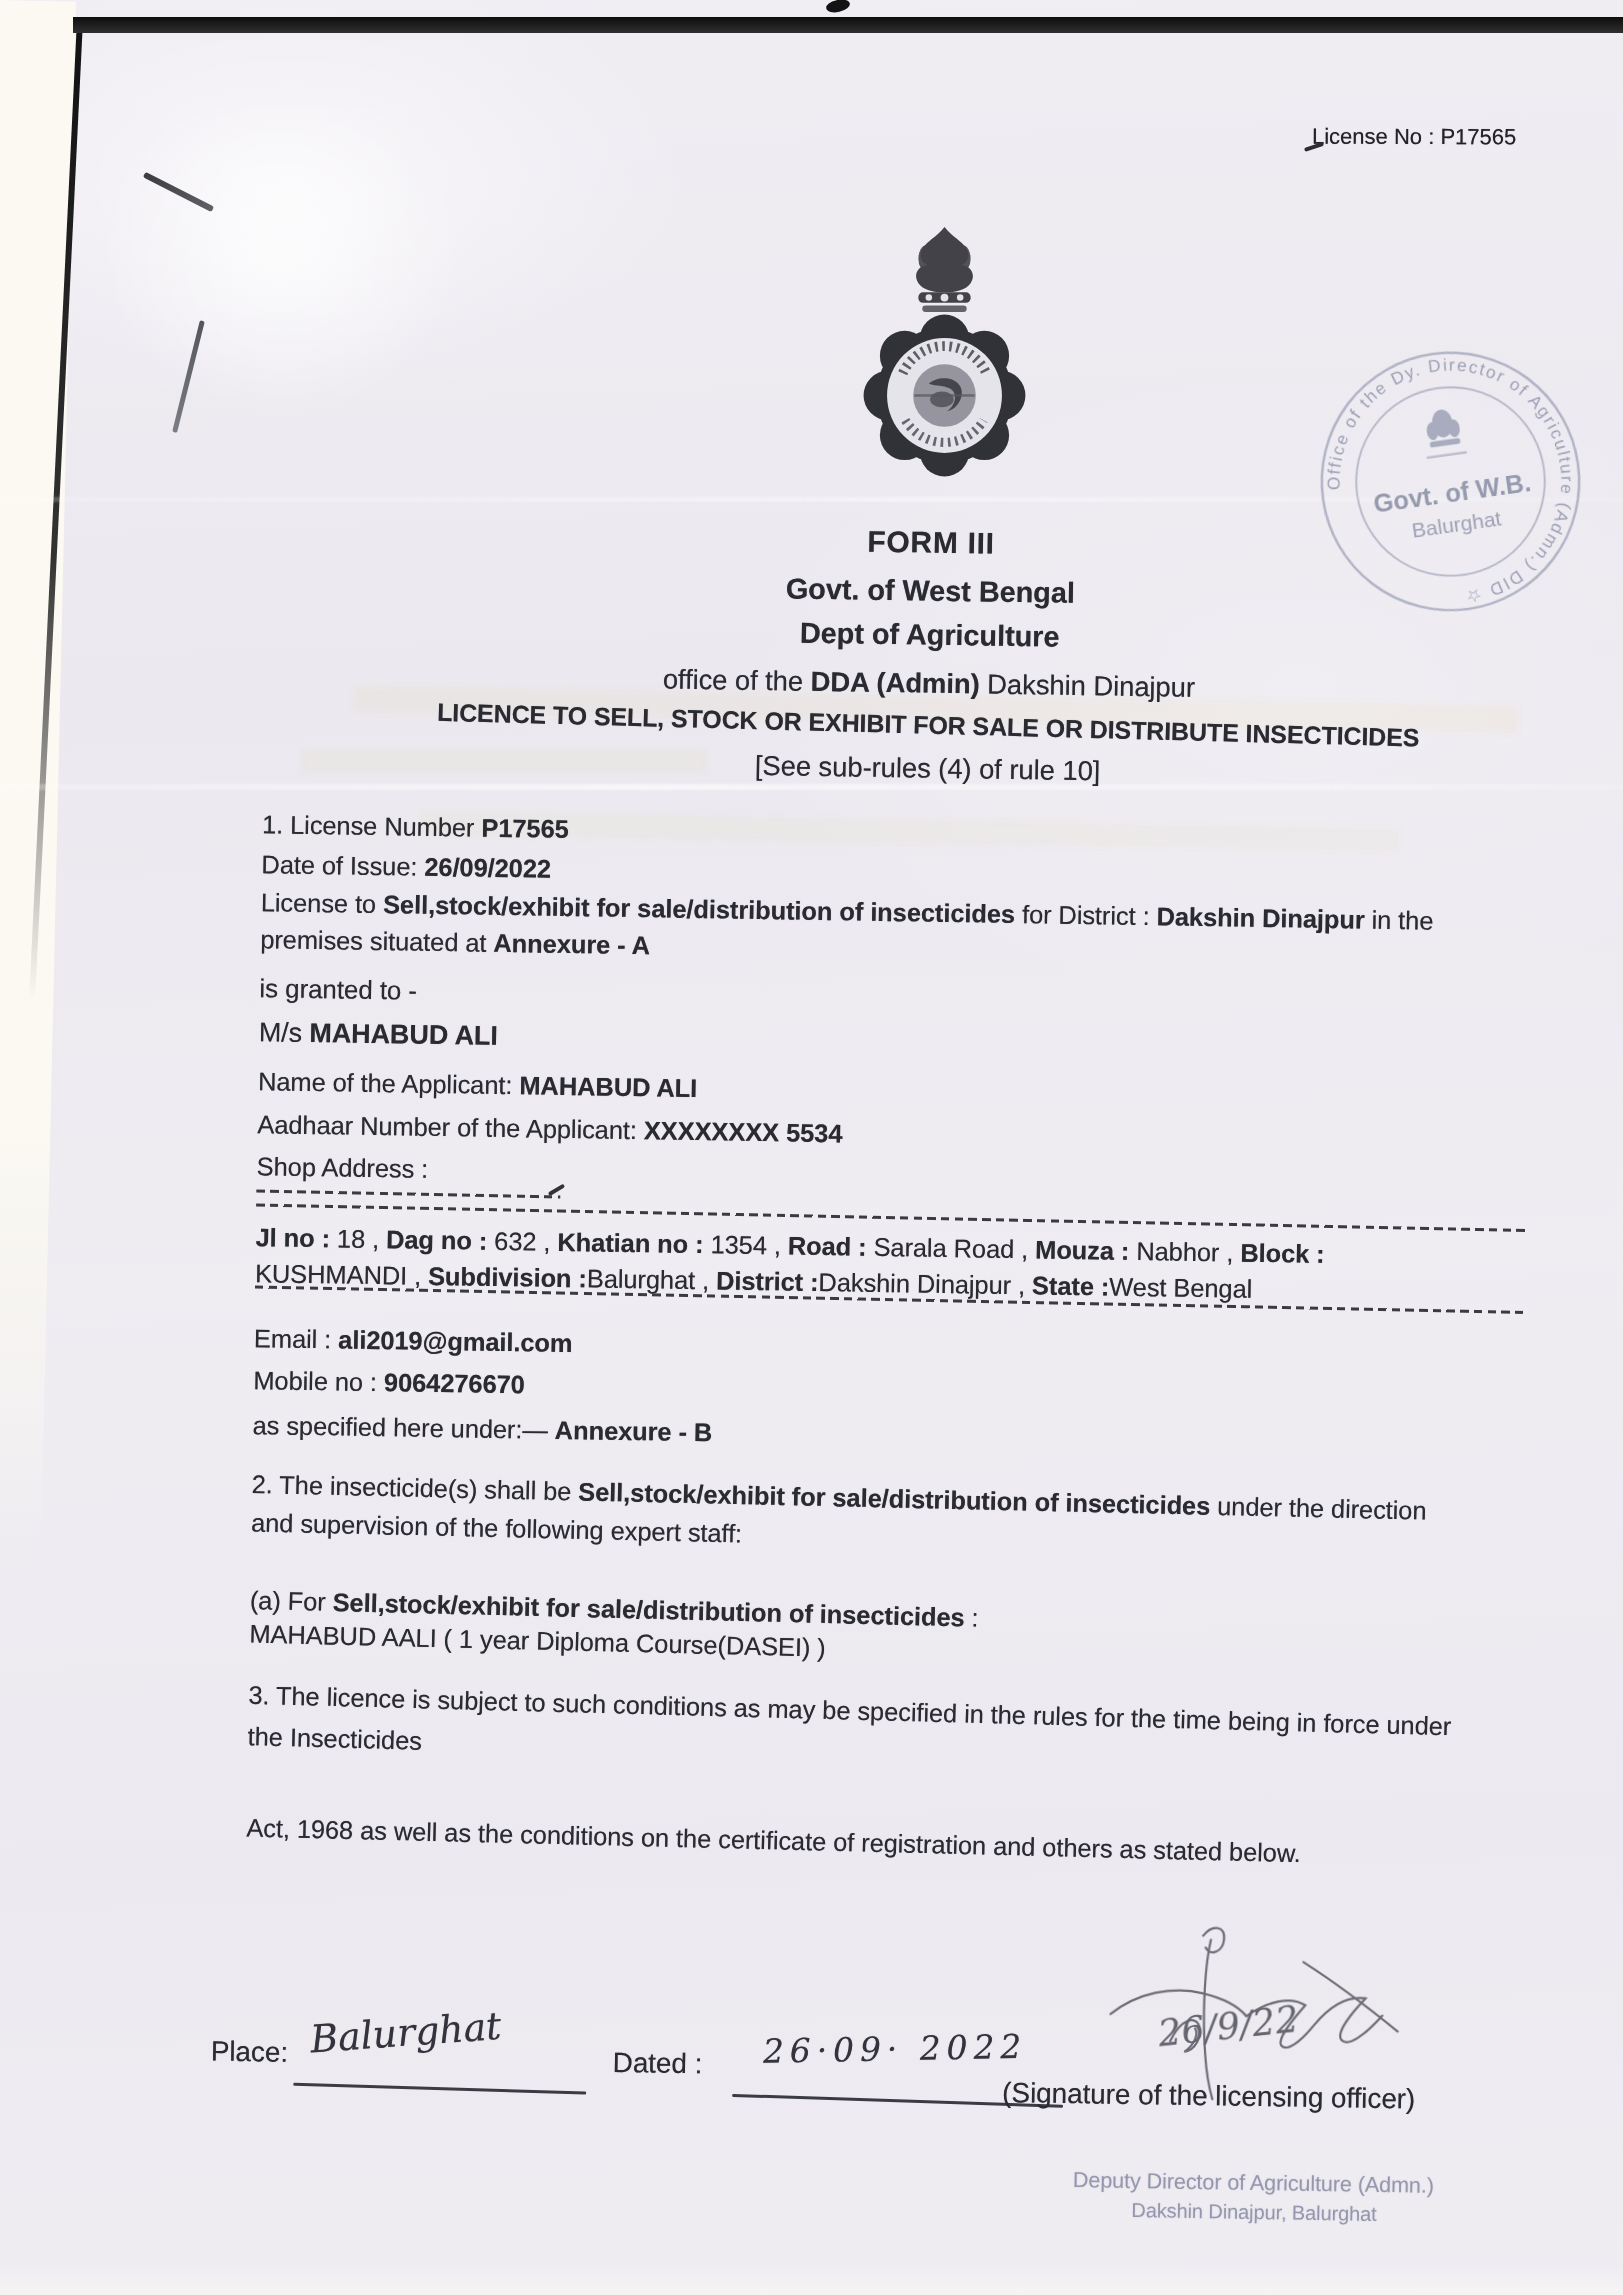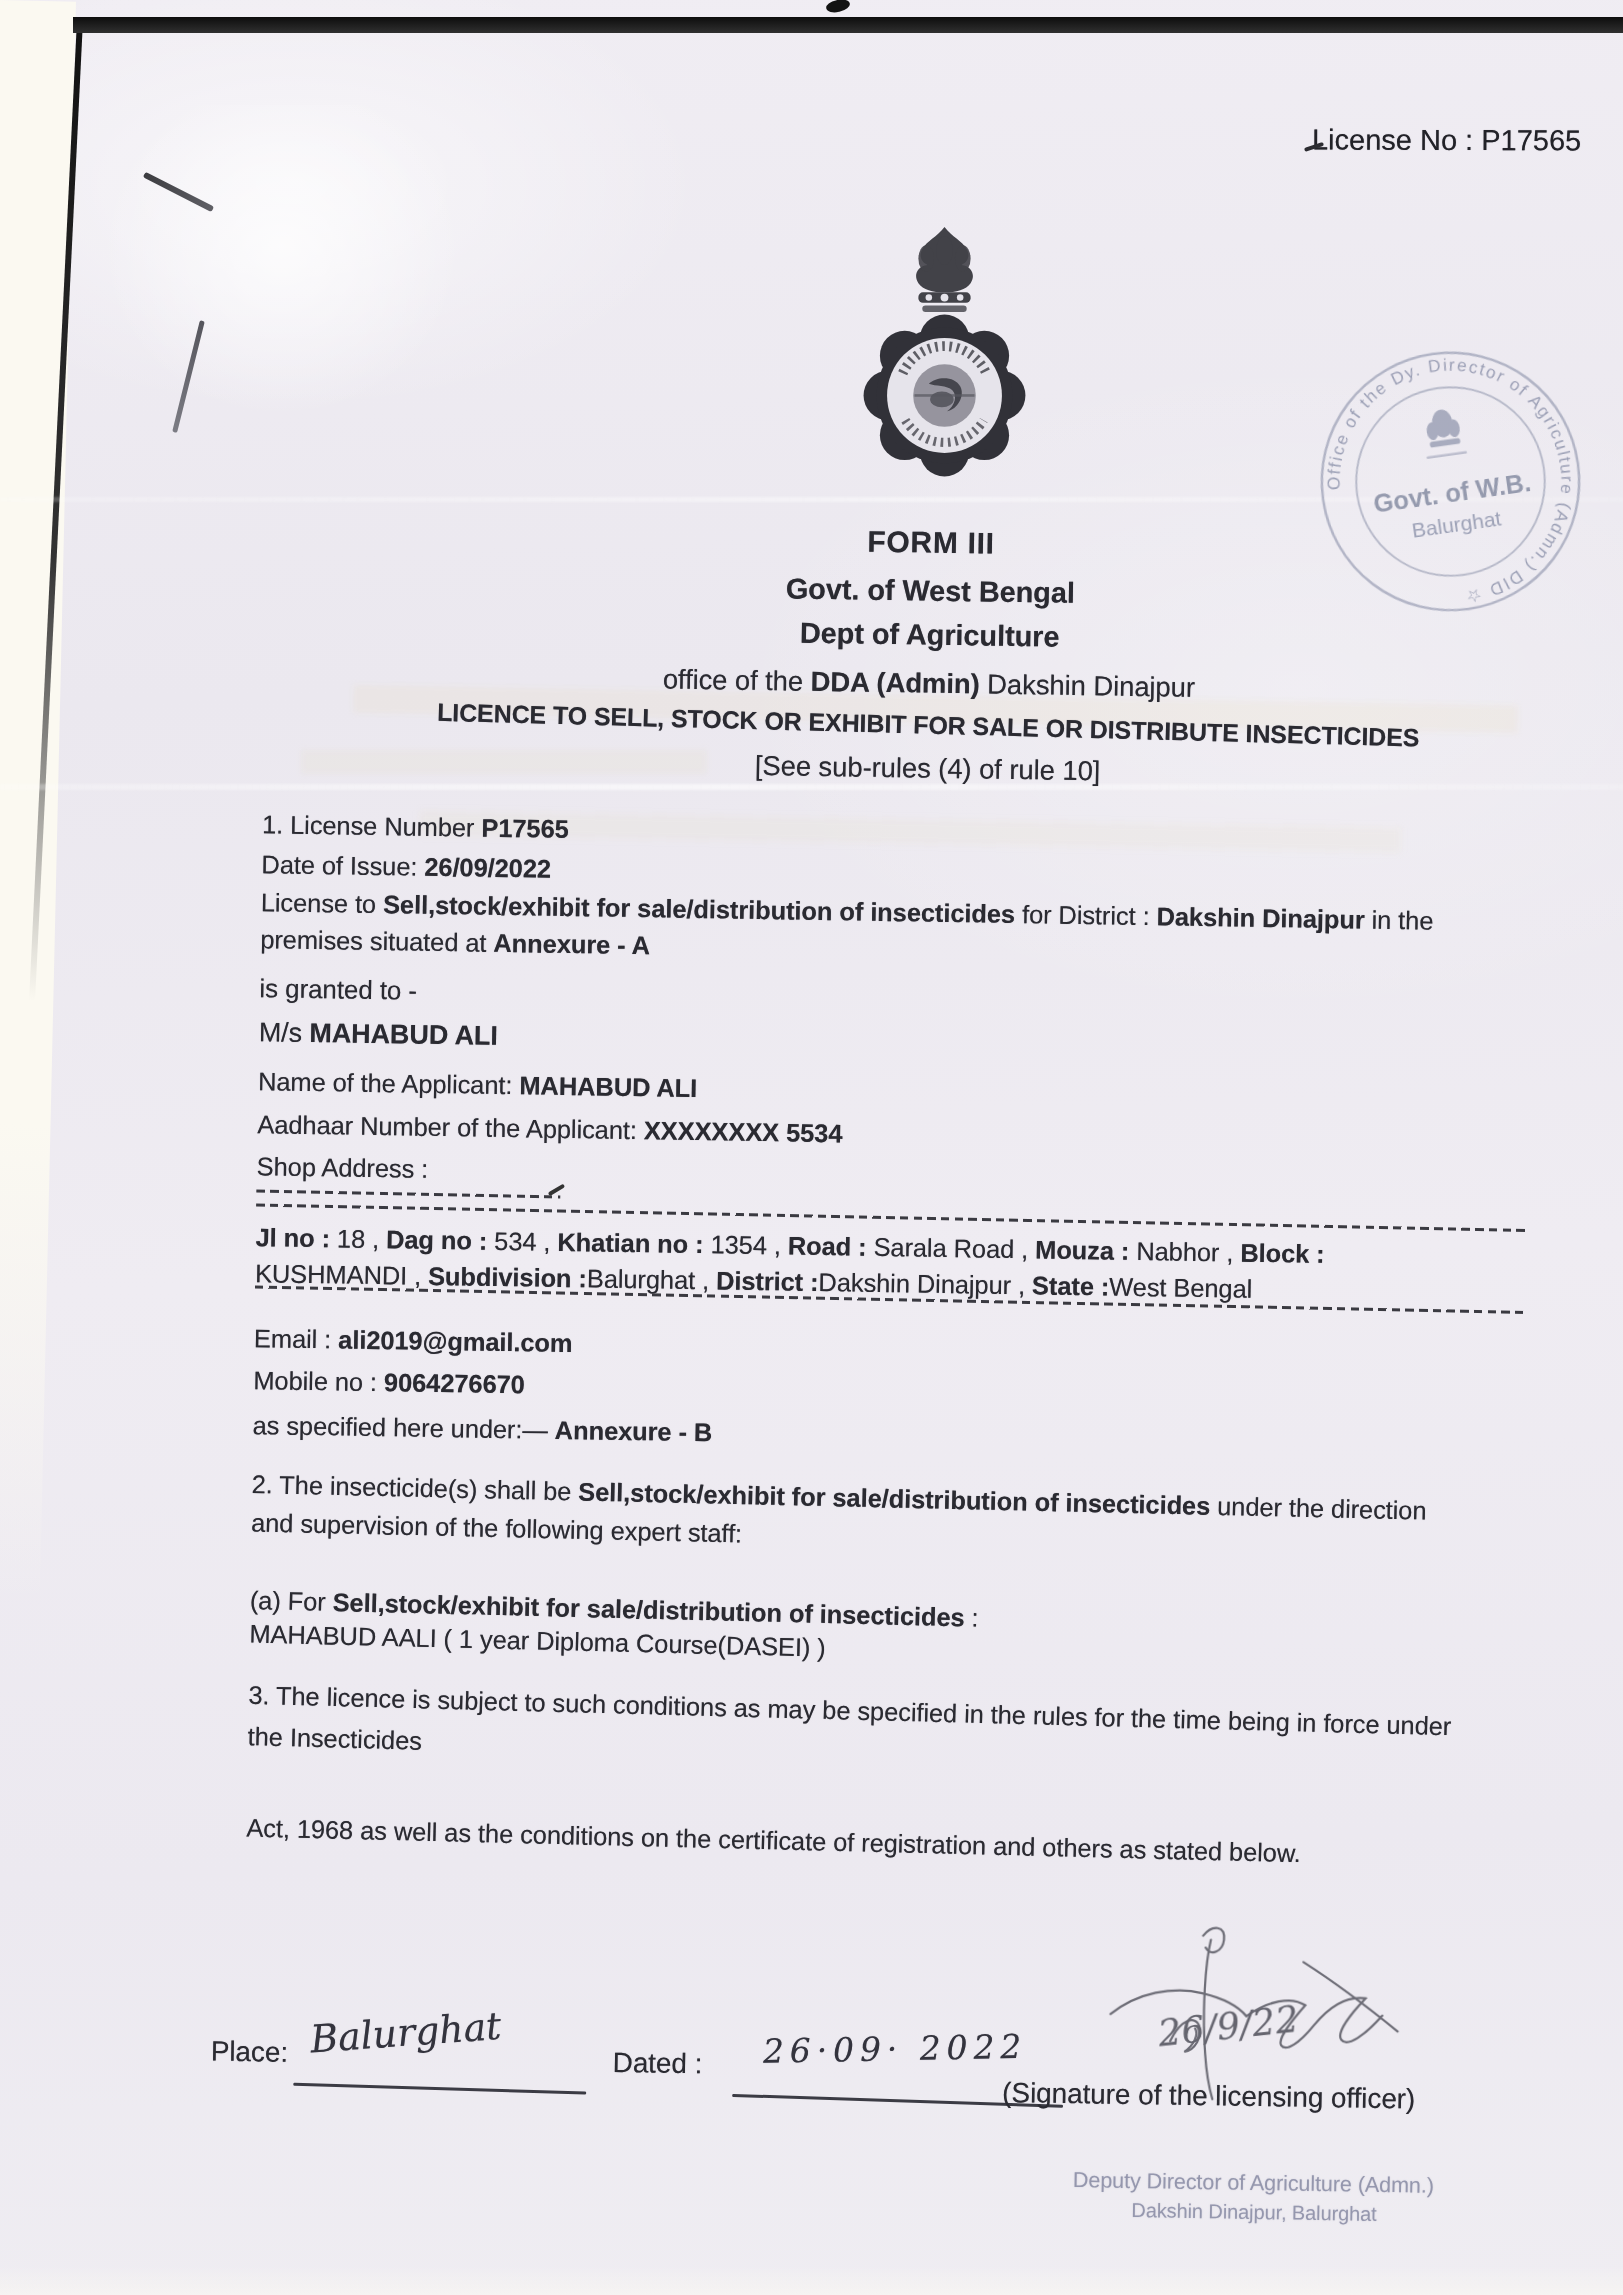--- a/index.html
+++ b/index.html
@@ -26,21 +26,21 @@
   .bleed-2{left:301px;top:750px;width:406px;height:23.6px;background:rgba(222,210,140,.09);filter:blur(3.3px);}
   .bleed-3{left:419px;top:819px;width:982px;height:25px;background:rgba(218,206,138,.08);filter:blur(3.9px);transform:rotate(1deg);}
   .bottom-fade{left:0;top:2266px;width:1624px;height:29.5px;background:linear-gradient(180deg,rgba(251,249,243,0),rgba(251,249,243,.6));}
 
   
   #doc{position:absolute;left:0;top:0;width:1624px;height:2295px;transform:rotate(0.9deg);transform-origin:0 0;}
   .ln{position:absolute;white-space:nowrap;font-size:25.5px;letter-spacing:-0.1px;color:#2a2a31;text-shadow:0 0 0.7px rgba(42,42,52,.55);}
   .bodyln{left:275px;}
   .b{font-weight:bold;}
   .hdr{left:275px;width:1329px;text-align:center;}
-  .license-no{position:absolute;left:1312px;top:124px;font-size:29px;color:#222228;text-shadow:0 0 0.7px rgba(30,30,40,.6);transform:rotate(.2deg);white-space:nowrap;}
+  .license-no{position:absolute;left:1312px;top:124px;font-size:22px;color:#222228;text-shadow:0 0 0.7px rgba(30,30,40,.6);transform:rotate(.2deg);white-space:nowrap;}
   .lic-mark{left:1304px;top:145px;width:19.6px;height:3.9px;background:#2c2c31;transform:rotate(-18deg);border-radius:2px;}
   .dash{position:absolute;height:3.3px;background:repeating-linear-gradient(90deg,#3a3a41 0 8.5px,rgba(0,0,0,0) 8.5px 13.7px);transform:rotate(.25deg);}
   .dash-hook{left:566px;top:1179px;width:18.3px;height:3.9px;background:#333;transform:rotate(-32deg);border-radius:2px;}
 
   .hand{font-family:"DejaVu Serif",serif;font-style:italic;color:#33333d;text-shadow:0 0 0.7px rgba(40,40,55,.5);}
   .underline{position:absolute;height:2.6px;background:#3b3b44;border-radius:1.3px;}
   .faded{color:rgba(116,120,148,.62);text-shadow:0 0 1.3px rgba(116,120,148,.35);}
 
   .emblem{position:absolute;left:859px;top:223px;width:171px;height:264px;filter:blur(0.5px) contrast(.96);}
   .stamp{position:absolute;left:1304px;top:335px;width:293px;height:293px;transform:rotate(-8deg);opacity:.88;filter:blur(0.4px);}
@@ -137,21 +137,21 @@
     <div class="ln bodyln" style="top:921px;"><span>premises situated at </span><span class="b">Annexure - A</span></div>
     <div class="ln bodyln" style="top:969px;font-size:26px;">is granted to -</div>
     <div class="ln bodyln" style="top:1013px;font-size:27px;"><span>M/s </span><span class="b">MAHABUD ALI</span></div>
     <div class="ln bodyln" style="top:1063px;"><span>Name of the Applicant: </span><span class="b">MAHABUD ALI</span></div>
     <div class="ln bodyln" style="top:1106px;"><span>Aadhaar Number of the Applicant: </span><span class="b">XXXXXXXX 5534</span></div>
     <div class="ln bodyln" style="top:1148px;">Shop Address :</div>
 
     <div class="dash" style="left:275px;top:1186px;width:304px;"></div>
     <div class="artifact dash-hook"></div>
     <div class="dash" style="left:275px;top:1202px;width:1273px;"></div>
-    <div class="ln bodyln" style="top:1219px;"><span class="b">Jl no : </span><span>18 , </span><span class="b">Dag no : </span><span>534 , </span><span class="b">Khatian no : </span><span>1354 , </span><span class="b">Road : </span><span>Sarala Road , </span><span class="b">Mouza : </span><span>Nabhor , </span><span class="b">Block :</span></div>
+    <div class="ln bodyln" style="top:1219px;"><span class="b">Jl no : </span><span>18 , </span><span class="b">Dag no : </span><span>632 , </span><span class="b">Khatian no : </span><span>1354 , </span><span class="b">Road : </span><span>Sarala Road , </span><span class="b">Mouza : </span><span>Nabhor , </span><span class="b">Block :</span></div>
     <div class="ln bodyln" style="top:1255px;"><span>KUSHMANDI , </span><span class="b">Subdivision :</span><span>Balurghat , </span><span class="b">District :</span><span>Dakshin Dinajpur , </span><span class="b">State :</span><span>West Bengal</span></div>
     <div class="dash" style="left:275px;top:1284px;width:1273px;"></div>
 
     <div class="ln bodyln" style="top:1320px;"><span>Email : </span><span class="b">ali2019@gmail.com</span></div>
     <div class="ln bodyln" style="top:1362px;"><span>Mobile no : </span><span class="b">9064276670</span></div>
     <div class="ln bodyln" style="top:1407px;"><span>as specified here under:— </span><span class="b">Annexure - B</span></div>
 
     <div class="ln bodyln" style="top:1470px;transform:rotate(.4deg);"><span>2. The insecticide(s) shall be </span><span class="b">Sell,stock/exhibit for sale/distribution of insecticides</span><span> under the direction</span></div>
     <div class="ln bodyln" style="top:1506px;transform:rotate(.4deg);">and supervision of the following expert staff:</div>
     <div class="ln bodyln" style="top:1585px;transform:rotate(.5deg);"><span>(a) For </span><span class="b">Sell,stock/exhibit for sale/distribution of insecticides</span><span> :</span></div>

